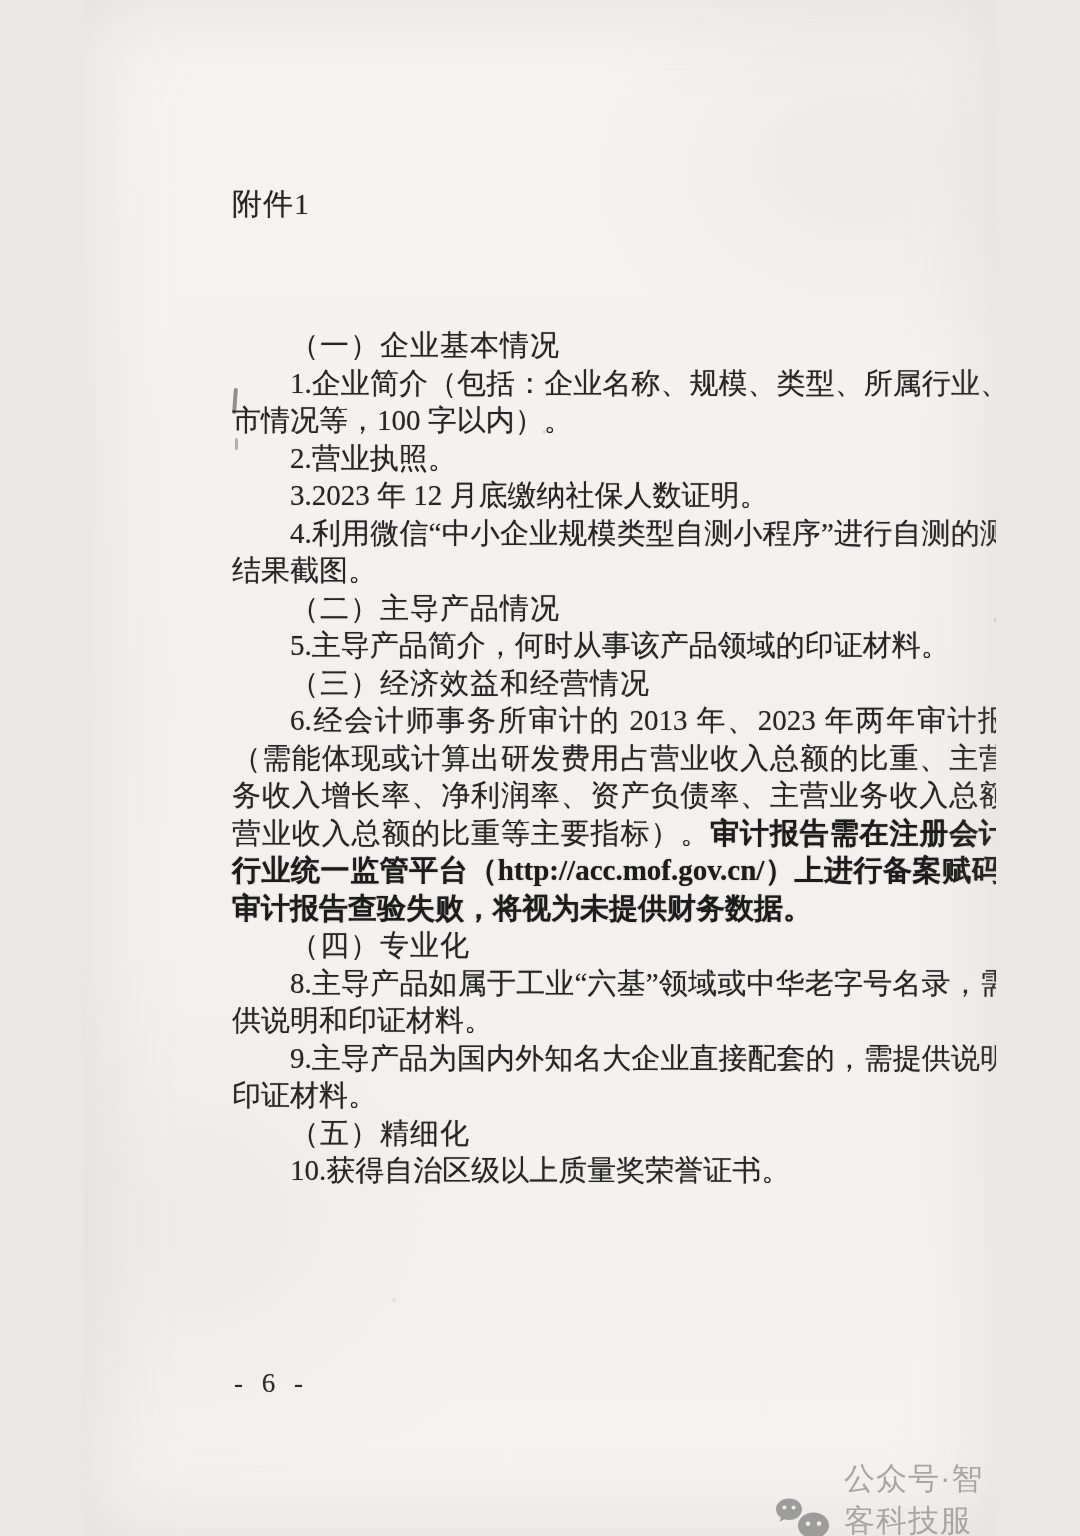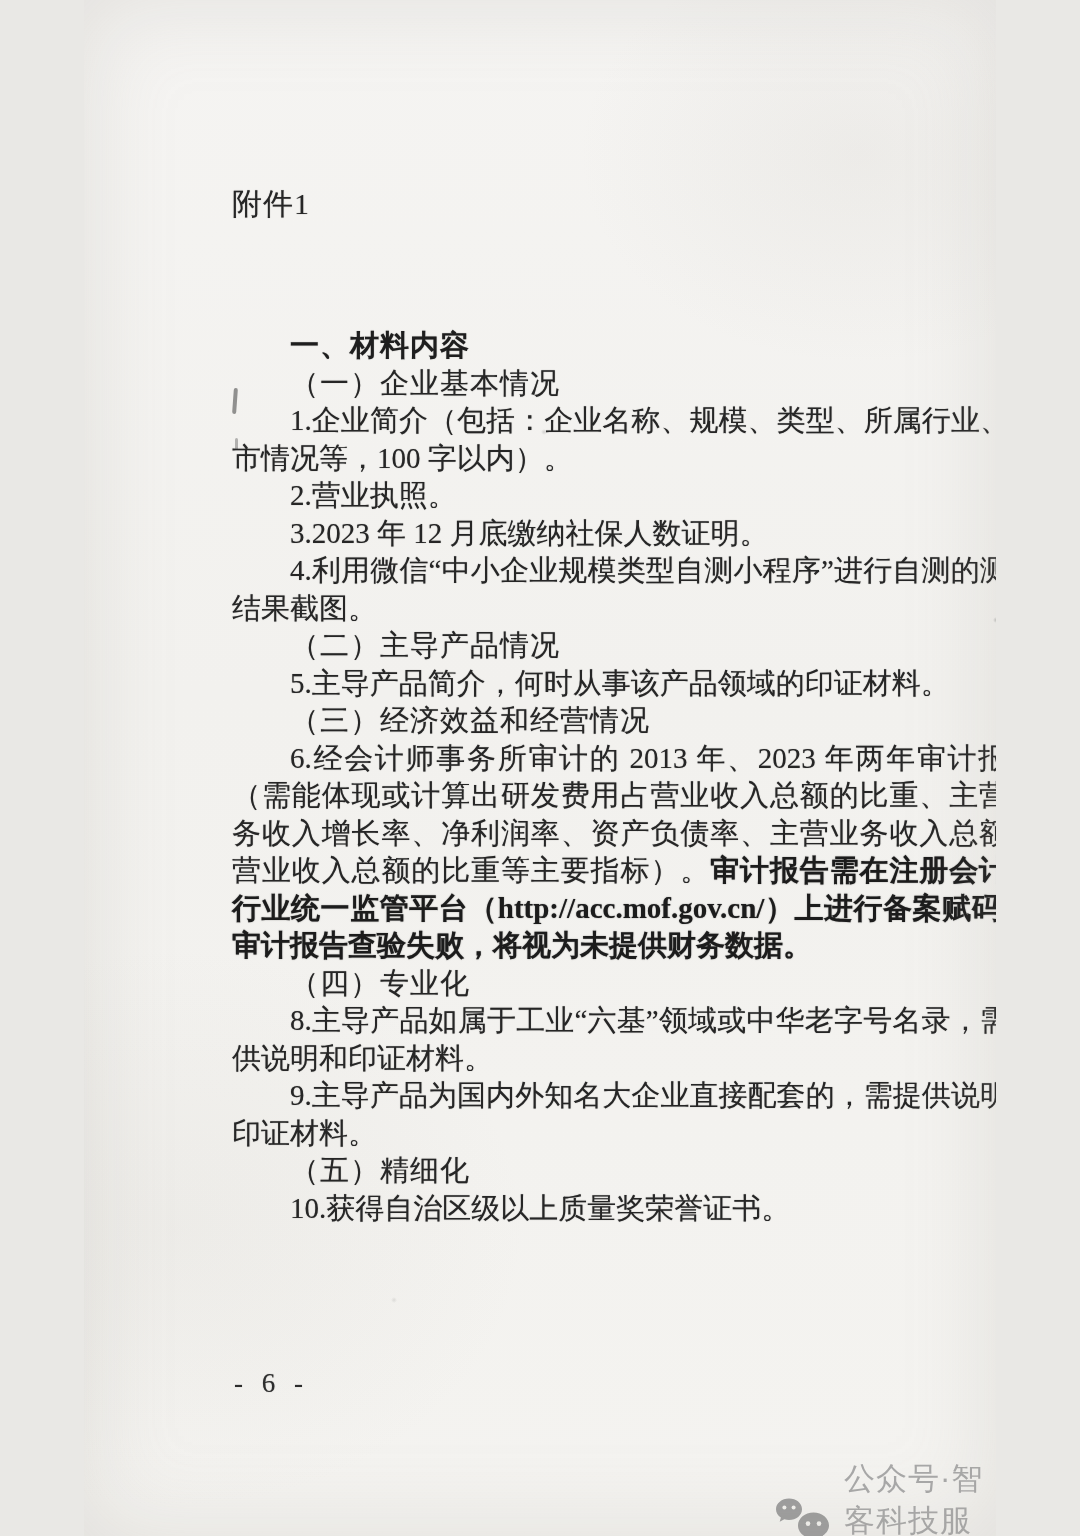--- a/index.html
+++ b/index.html
@@ -119,21 +119,20 @@
 
 <div class="page">
 
   <div class="scan-mark-1"></div>
   <div class="scan-mark-2"></div>
 
   <div class="attachment-label">附件1</div>
 
 
   <div class="content">
-    <p class="heading">一、材料内容</p>
     <p class="sub">（一）企业基本情况</p>
     <p class="item">1.企业简介（包括：企业名称、规模、类型、所属行业、上市情况等，100 字以内）。</p>
     <p class="item">2.营业执照。</p>
     <p class="item">3.2023 年 12 月底缴纳社保人数证明。</p>
     <p class="item">4.利用微信“中小企业规模类型自测小程序”进行自测的测算结果截图。</p>
     <p class="sub">（二）主导产品情况</p>
     <p class="item">5.主导产品简介，何时从事该产品领域的印证材料。</p>
     <p class="sub">（三）经济效益和经营情况</p>
     <p class="item"><span>6.经会计师事务所审计的 2013 年、2023 年两年审计报告（需能体现或计算出研发费用占营业收入总额的比重、主营业务收入增长率、净利润率、资产负债率、主营业务收入总额占营业收入总额的比重等主要指标）。</span><span class="bold-run">审计报告需在注册会计师行业统一监管平台（http://acc.mof.gov.cn/）上进行备案赋码,如审计报告查验失败，将视为未提供财务数据。</span></p>
     <p class="sub">（四）专业化</p>

